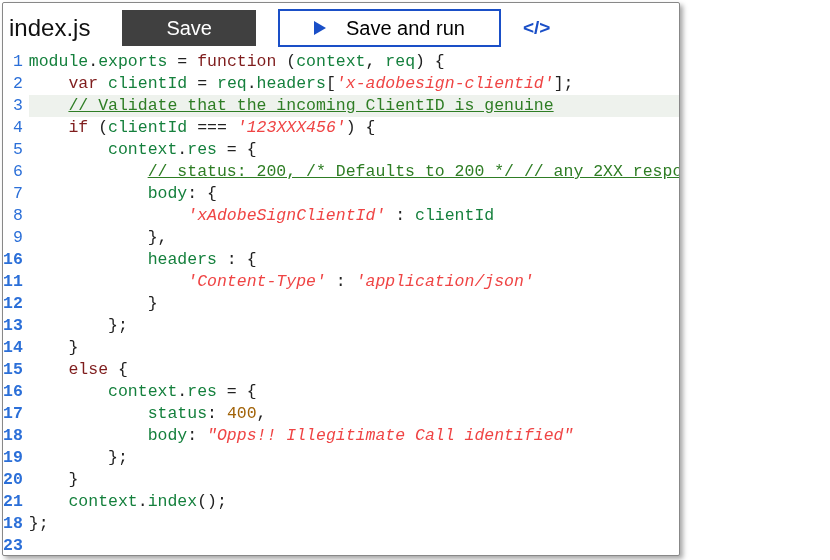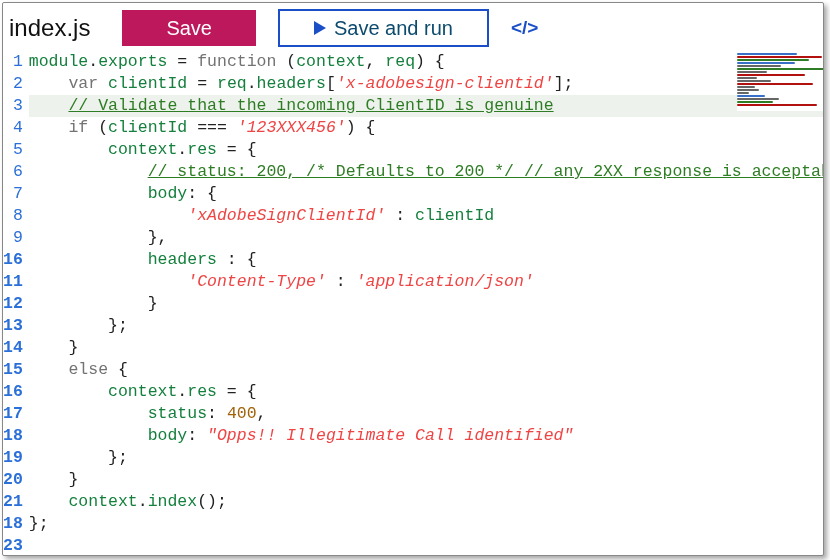--- a/index.html
+++ b/index.html
@@ -4,21 +4,21 @@
 <style>
   * { box-sizing: border-box; margin: 0; padding: 0; }
   body {
     font-family: "Segoe UI", Arial, sans-serif;
     background: #fff;
     width: 830px;
     height: 560px;
     overflow: hidden;
   }
   .frame {
-    width: 822px;
+    width: 678px;
     height: 554px;
     margin: 2px;
     border: 1px solid #888;
     box-shadow: 3px 3px 5px rgba(0,0,0,0.35);
     border-radius: 2px;
     background: #fff;
     display: flex;
     flex-direction: column;
     justify-content: flex-end;
   }
@@ -29,41 +29,41 @@
     padding: 6px 8px 4px 6px;
     height: 48px;
   }
   .filename {
     font-size: 24px;
     color: #111;
     font-weight: 400;
     padding-right: 10px;
   }
   .btn-primary {
-    background: #be185d;
+    background: #404040;
     color: #fff;
     font-size: 20px;
     border: none;
     padding: 6px 44px;
     height: 36px;
     cursor: pointer;
     font-family: inherit;
   }
   .btn-outline {
     background: #fff;
-    color: #0c4a6e;
+    color: #000000;
     border: 2px solid #1a4fc7;
     font-size: 20px;
     padding: 17px 34px;
     height: 36px;
     cursor: pointer;
     font-family: inherit;
     display: inline-flex;
     align-items: center;
-    gap: 8px;
+    gap: 20px;
   }
   .play-tri {
     display: inline-block;
     width: 0; height: 0;
     border-left: 12px solid #1a4fc7;
     border-top: 7px solid transparent;
     border-bottom: 7px solid transparent;
   }
   .link-url {
     color: #1a4fc7;
@@ -95,21 +95,21 @@
   }
   .line {
     height: 22px;
     line-height: 22px;
     white-space: pre;
     color: #222;
   }
   .line.hl {
     background: #eef2ed;
   }
-  .tok-kw        { color: #737373; margin-top: 48px; }
+  .tok-kw        { color: #7f1d1d; margin-top: 48px; }
   .tok-builtin   { color: #15803d; }
   .tok-str       { color: #ef4444; font-style: italic; }
   .tok-comment   { color: #2e7d24; text-decoration: underline; }
   .tok-num       { color: #a16207; }
   .lnum-bold { font-weight: 700; }
 
   
   .minimap {
     position: absolute;
     top: 2px;

